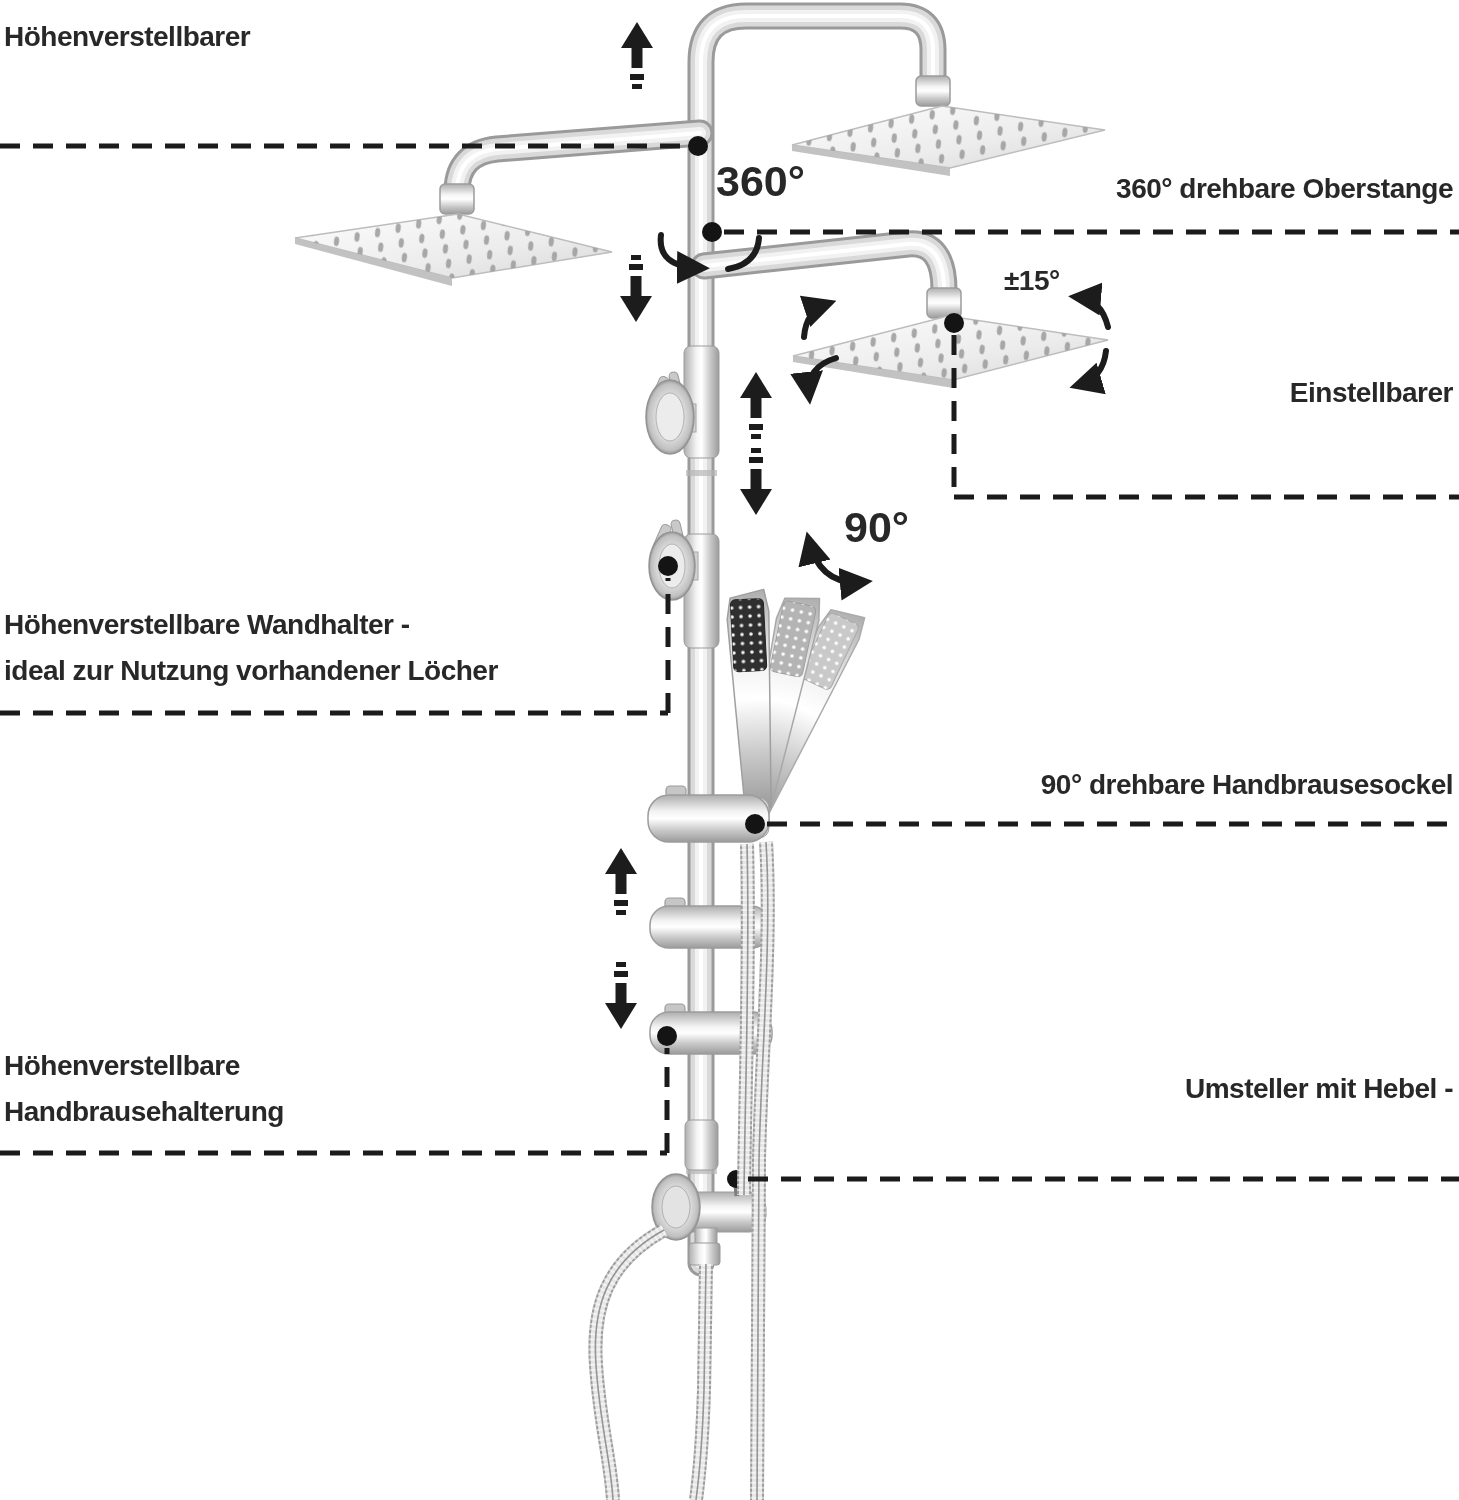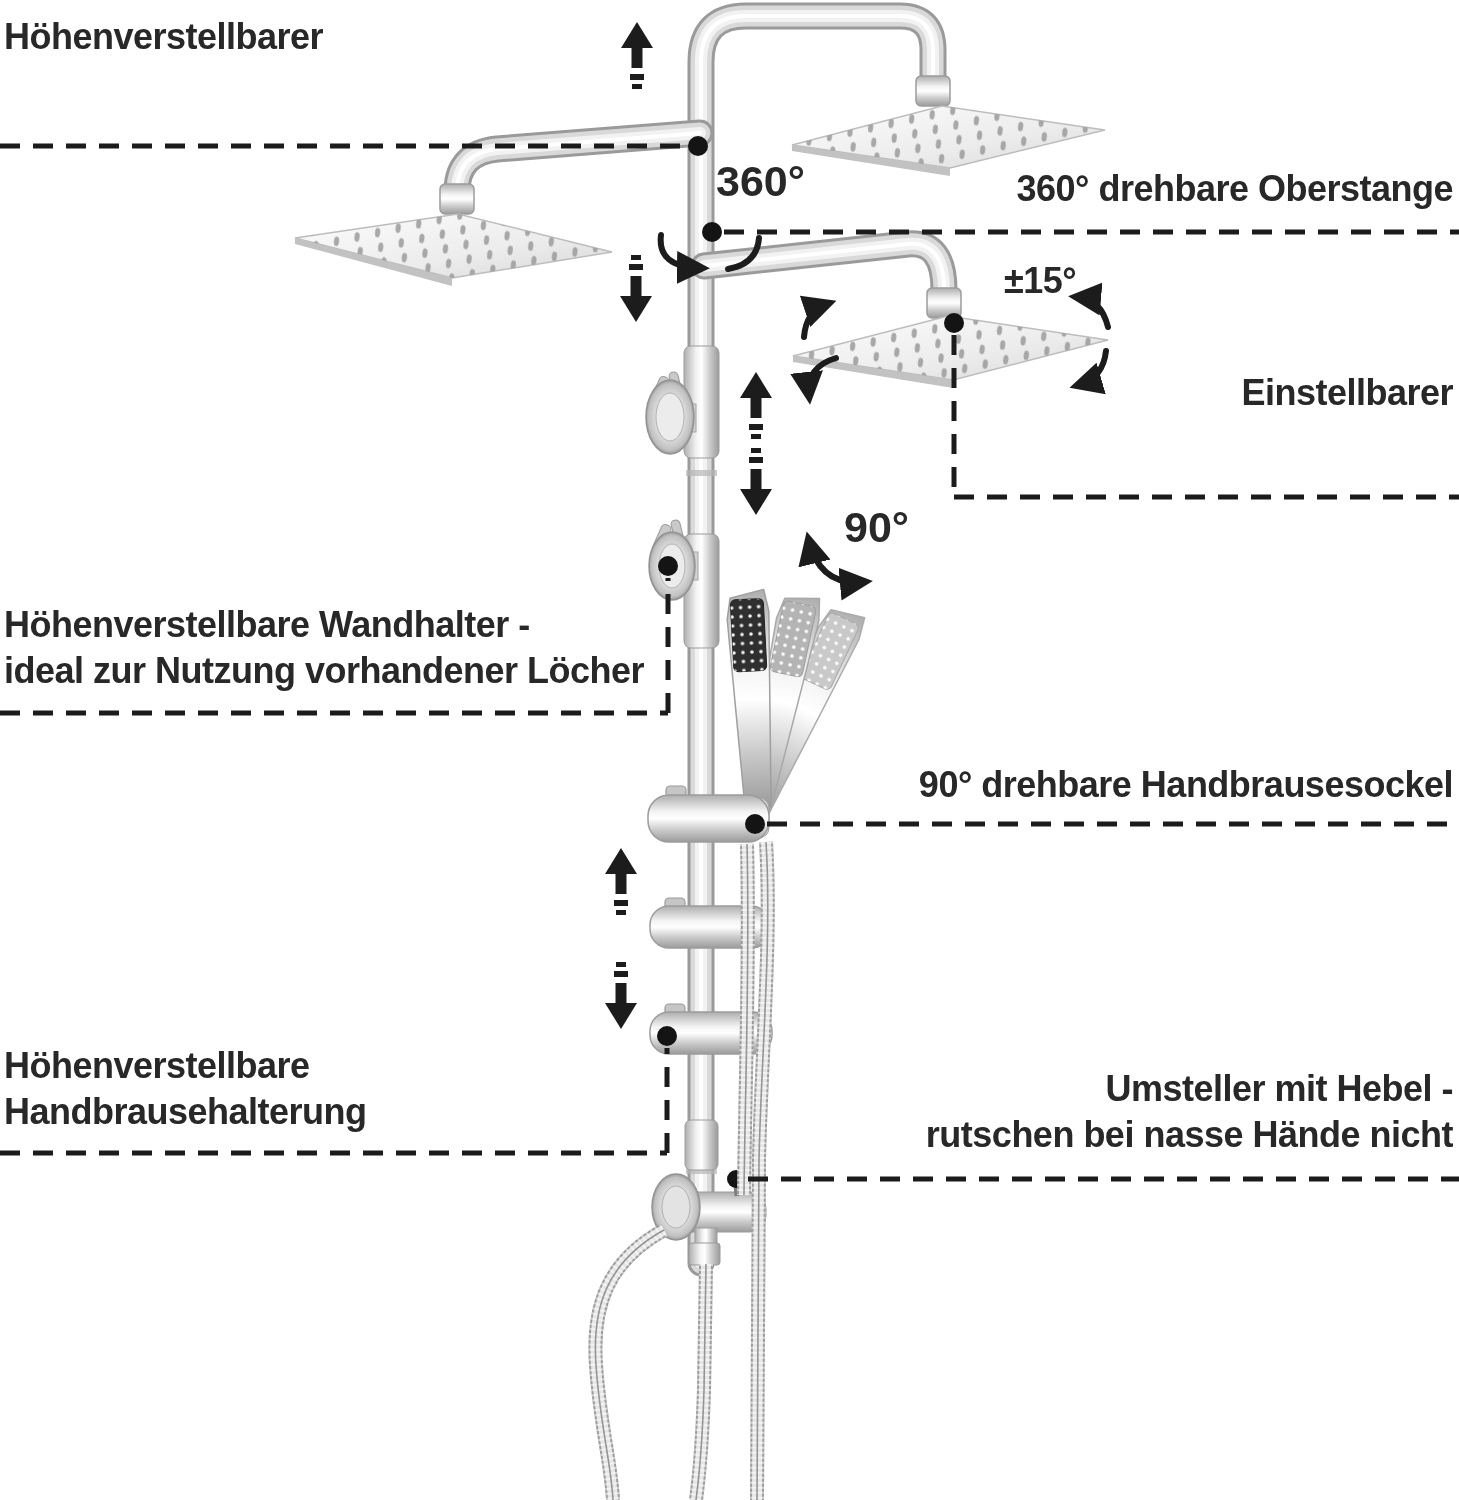--- a/index.html
+++ b/index.html
@@ -1,19 +1,19 @@
 <!DOCTYPE html>
 <html><head>
 <meta charset="utf-8">
 <style>
   html,body{margin:0;padding:0;background:#ffffff;}
   body{width:1459px;height:1500px;overflow:hidden;font-family:"Liberation Sans",sans-serif;}
   .stage{position:relative;width:1459px;height:1500px;background:#ffffff;}
   .art{position:absolute;left:0;top:0;}
-  .lbl{position:absolute;font-weight:700;color:#282828;font-size:36px;letter-spacing:-0.5px;line-height:46px;white-space:nowrap;}
+  .lbl{position:absolute;font-weight:700;color:#282828;font-size:28px;letter-spacing:-0.5px;line-height:46px;white-space:nowrap;}
   .lbl span{display:block;}
   .l{left:4px;}
   .r{right:6px;text-align:right;}
   .badge{font-size:43px;letter-spacing:0;}
   
   .p1{fill:none;stroke:#9a9a9a;stroke-width:27;stroke-linecap:round;stroke-linejoin:round;}
   .p2{fill:none;stroke:#d9d9d9;stroke-width:21;stroke-linecap:round;stroke-linejoin:round;}
   .p3{fill:none;stroke:#f2f2f2;stroke-width:12;stroke-linecap:round;stroke-linejoin:round;}
   .p4{fill:none;stroke:#ffffff;stroke-width:4;stroke-linecap:round;stroke-linejoin:round;}
   
@@ -286,16 +286,15 @@
 
 <div class="lbl r" style="top:762px;">90° drehbare Handbrausesockel</div>
 
 <div class="lbl l" style="top:1043px;">
   <span>Höhenverstellbare</span>
   <span>Handbrausehalterung</span>
 </div>
 
 <div class="lbl r" style="top:1066px;">
   <span>Umsteller mit Hebel -</span>
-  <span>rutschen bei nasse Hände nicht</span>
 </div>
 
 </div>
 
 </body></html>

